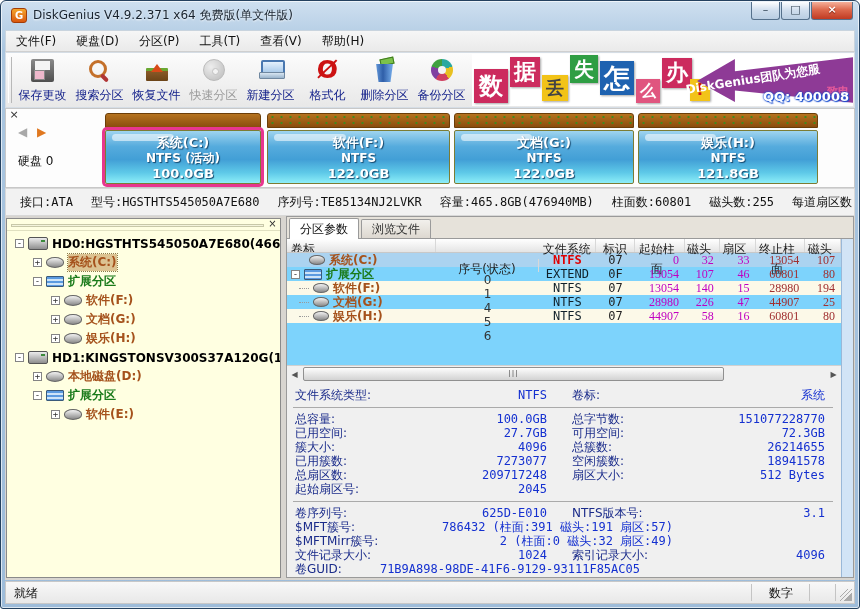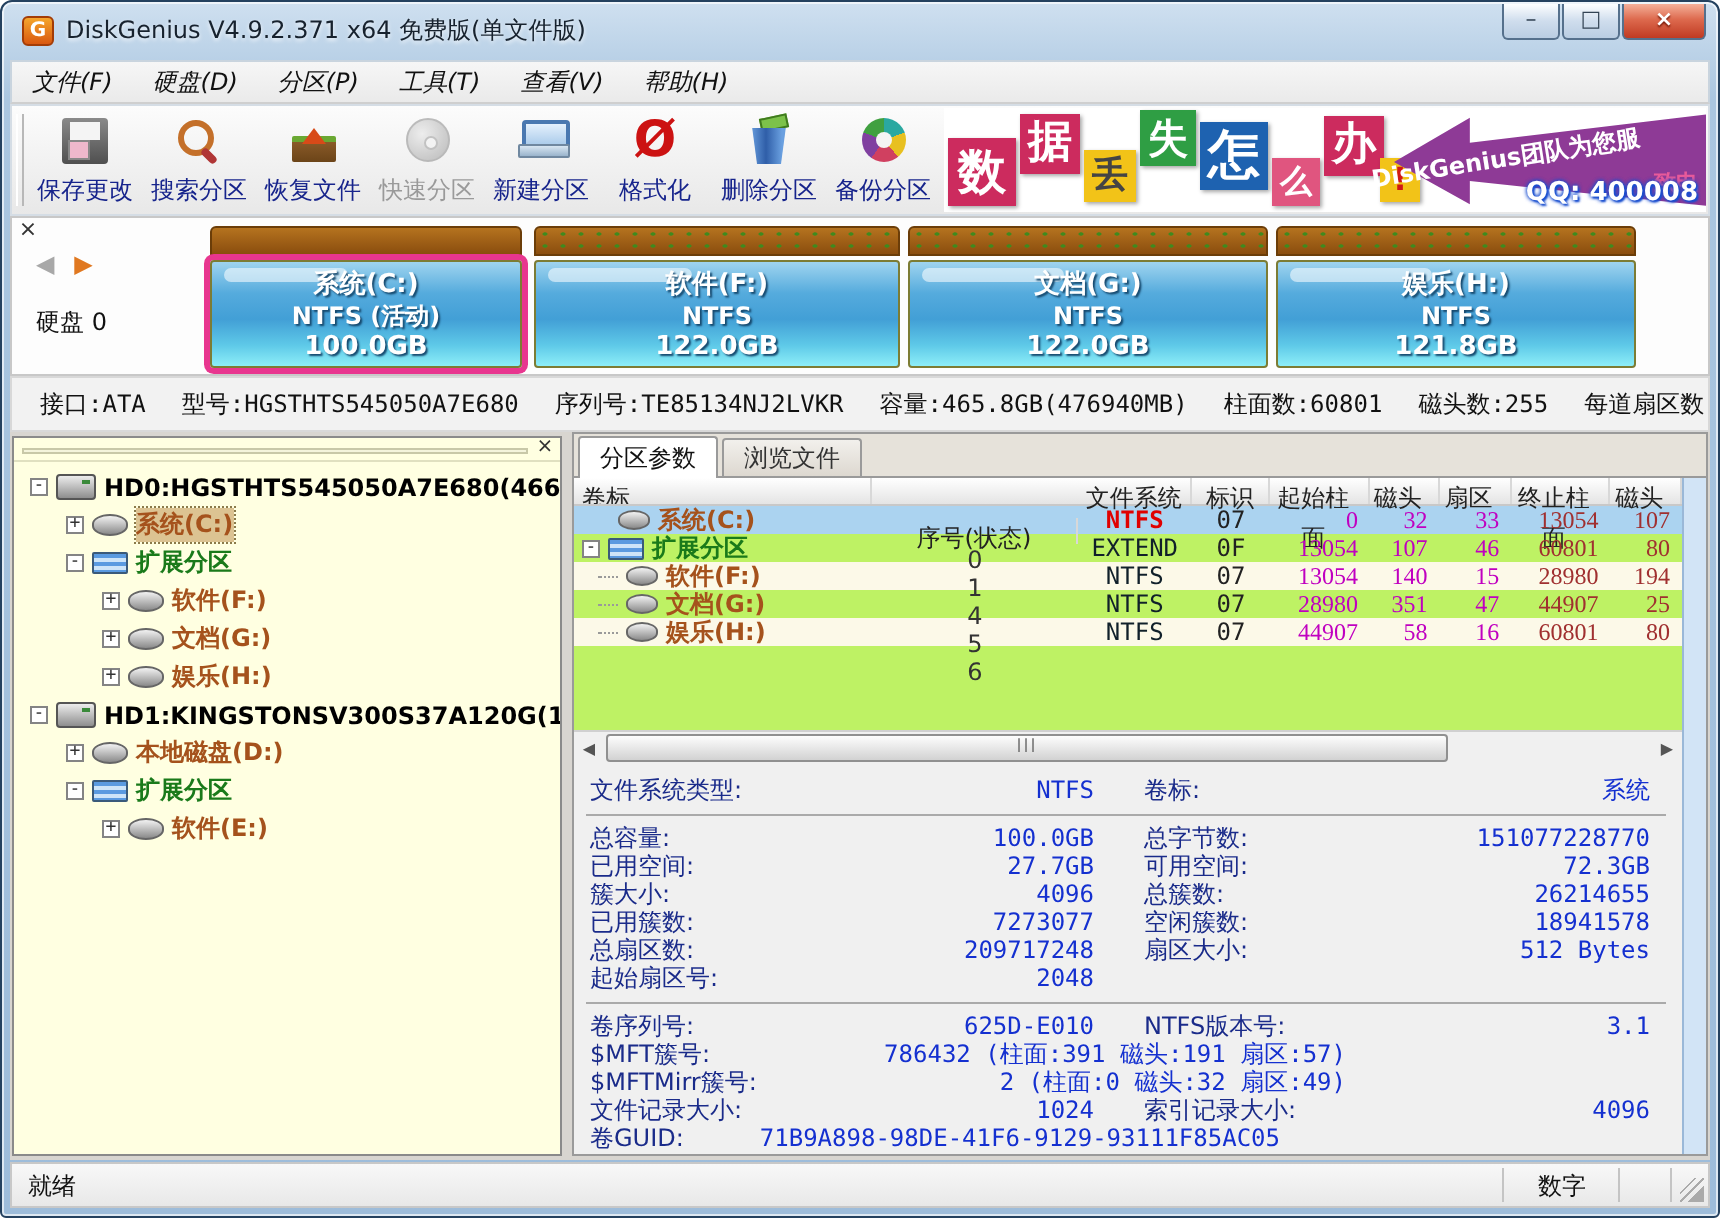--- a/index.html
+++ b/index.html
@@ -20,21 +20,21 @@
   .winbtns { margin-left:auto; display:flex; margin-top:-8px; }
   .wbtn { width:29px; height:18px; border:1px solid #5a7globe; border:1px solid #55708c; border-top:none;
     background:linear-gradient(#fdfeff,#cfdded 50%,#b9cde2); color:#345;
     font-size:11px; line-height:16px; text-align:center; border-radius:0 0 3px 3px; margin-left:1px; }
   .wbtn.close { width:42px; background:linear-gradient(#f5b09a,#dd6a4e 45%,#c03a22); color:#fff;
     font-weight:bold; text-shadow:0 1px 1px #7a1a08; }
 
   
   .strip { position:absolute; left:4px; right:4px; }
   .menubar { top:29px; height:22px; background:linear-gradient(#f6f6f6,#eaeaea);
-    border:1px solid #c9d4de; border-bottom:1px solid #cfcfcf; display:flex; align-items:center;font-style:italic; }
+    border:1px solid #c9d4de; border-bottom:1px solid #cfcfcf; display:flex; align-items:center; }
   .menu-item { padding:0 10px; line-height:20px; color:#111; }
 
   .toolbar { top:51px; height:56px; background:linear-gradient(#fcfcfc,#e8e8e8);
     border:1px solid #d5dde5; display:flex; align-items:stretch; }
   .grip-v { width:4px; margin:4px 2px; border-left:1px solid #fff; border-right:1px solid #b8b8b8; }
   .tbtn { width:57px; display:flex; flex-direction:column; align-items:center; justify-content:flex-end; padding-bottom:3px; }
   .tbtn .lab { color:#17248c; font-size:12px; white-space:nowrap; }
   .tbtn.disabled .lab { color:#9a9a9a; }
   .tbtn .ico { height:30px; display:flex; align-items:center; justify-content:center; margin-bottom:2px; }
   .tbtn.disabled .ico { opacity:.55; filter:grayscale(1); }
@@ -120,21 +120,21 @@
   .i-hdd::after { content:""; position:absolute; right:2px; top:2px; width:4px; height:2px; background:#3a8a3a; }
   .i-part { flex:0 0 auto; width:18px; height:11px; border:1px solid #666; border-radius:50%/45%;
     background:linear-gradient(#f2f2f2,#8a8a8a); }
   .i-part.sm { width:16px; height:10px; }
   .i-ext { flex:0 0 auto; width:18px; height:11px; border:1px solid #3a5a7a; border-radius:1px;
     background:repeating-linear-gradient(#5a9ae0 0 2px,#cde4f8 2px 4px); }
   .tlabel { font-weight:bold; }
   .t-disk { color:#000; } .t-part { color:#a5521c; } .t-ext { color:#1a7a1a; }
   .titem.sel .tlabel { background:#dcc392; outline:1px dotted #8a7a4a; }
 
-  .rightpanel { position:absolute; left:281px; right:1px; top:0; bottom:2px; background:#bef264; border:1px solid #9a9a9a; }
+  .rightpanel { position:absolute; left:281px; right:1px; top:0; bottom:2px; background:#7dd3fc; border:1px solid #9a9a9a; }
   .tabsrow { height:22px; background:#e6e2da; border-bottom:1px solid #9a9a9a; display:flex; align-items:flex-end; padding-left:2px; }
   .tab { height:21px; line-height:20px; padding:0 10px; border:1px solid #9a9a9a; border-bottom:none;
     border-radius:2px 2px 0 0; margin-right:2px; }
   .tab.active { background:#fff; position:relative; top:1px; font-weight:normal; }
   .tab.inactive { background:linear-gradient(#f2f0ec,#ddd8d0); color:#333; height:19px; line-height:18px; }
 
   .grid { position:absolute; left:0; right:12px; top:22px; height:126px; overflow:hidden; font-size:12px; }
   .ghead,.trow { display:flex; height:14px; align-items:center; }
   .ghead { background:linear-gradient(#ffffff,#e4e4e4); border-bottom:1px solid #c8c8c8; color:#222; }
   .ghead > div { border-right:1px solid #d8d8d8; height:100%; line-height:20px; text-align:center; }
@@ -457,21 +457,21 @@
         <div class="trow">
           <div class="c-name">
               <span class="dash"></span>
               <span class="i-part sm"></span>
               <span class="nm brown">文档(G:)</span>
             </div>
           <div class="c-no">5</div>
           <div class="c-fs">NTFS</div>
           <div class="c-id">07</div>
           <div class="c-sc">28980</div>
-          <div class="c-sh">351</div>
+          <div class="c-sh">226</div>
           <div class="c-ss">47</div>
           <div class="c-ec">44907</div>
           <div class="c-eh">25</div>
         </div>
         <div class="trow alt">
           <div class="c-name">
               <span class="dash"></span>
               <span class="i-part sm"></span>
               <span class="nm brown">娱乐(H:)</span>
             </div>
@@ -525,21 +525,21 @@
             <span class="drv">18941578</span>
           </div>
         <div class="dr">
             <span class="dl">总扇区数:</span>
             <span class="dlv">209717248</span>
             <span class="drl">扇区大小:</span>
             <span class="drv">512 Bytes</span>
           </div>
         <div class="dr">
             <span class="dl">起始扇区号:</span>
-            <span class="dlv">2048</span>
+            <span class="dlv">2045</span>
           </div>
         <div class="ddiv"></div>
         <div class="dr">
             <span class="dl">卷序列号:</span>
             <span class="dlv">625D-E010</span>
             <span class="drl">NTFS版本号:</span>
             <span class="drv">3.1</span>
           </div>
         <div class="dr wide">
             <span class="dl">$MFT簇号:</span>

